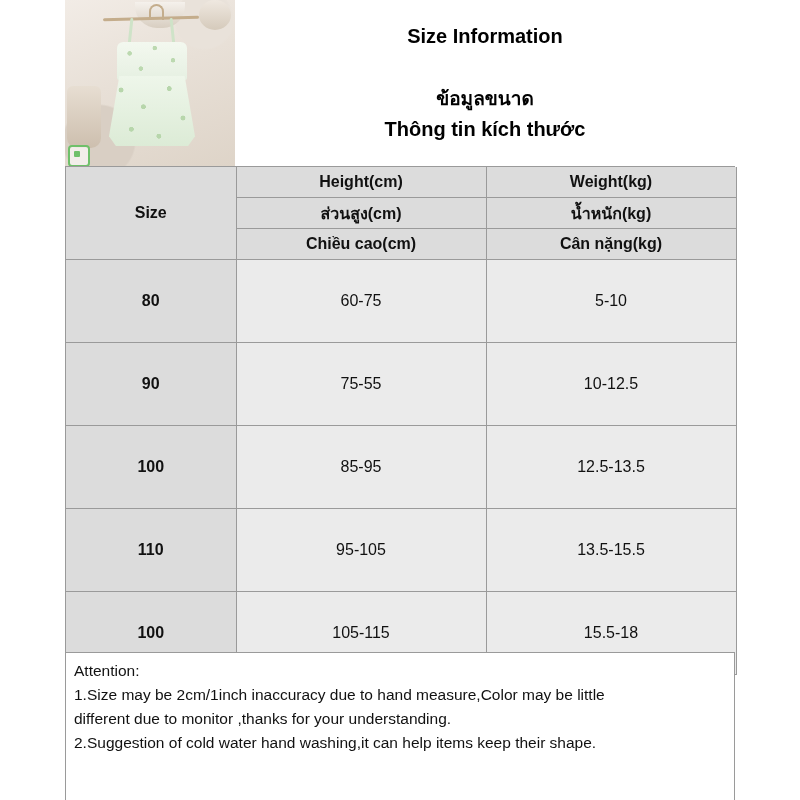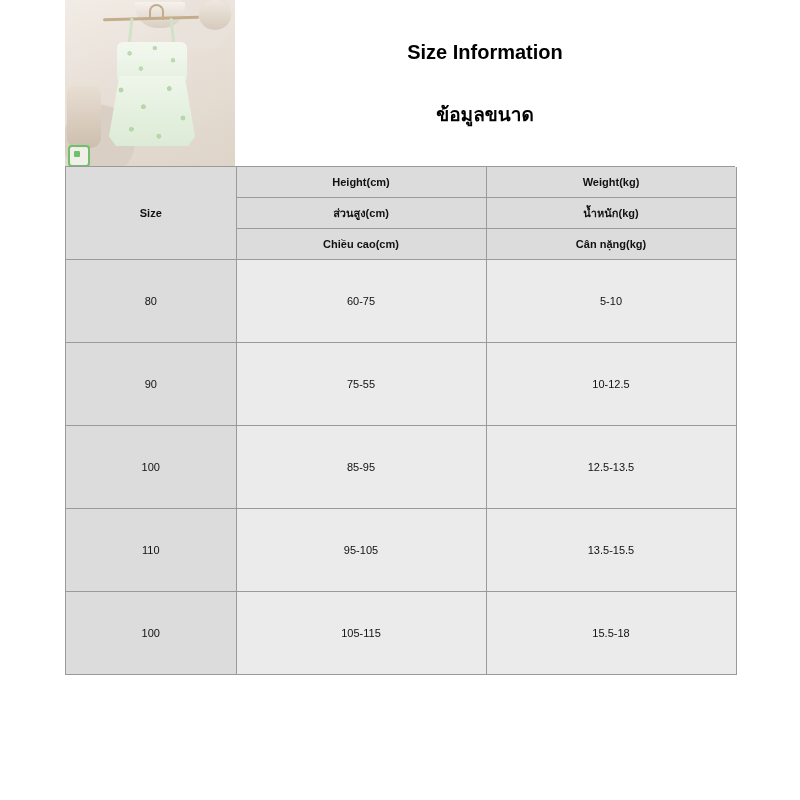--- a/index.html
+++ b/index.html
@@ -198,21 +198,21 @@
   table.size-table {
     border-collapse: collapse;
     width: 670px;
     table-layout: fixed;
   }
   table.size-table td {
     border-right: 1px solid #9a9a9a;
     border-bottom: 1px solid #9a9a9a;
     text-align: center;
     vertical-align: middle;
-    font-size: 11px;
+    font-size: 16px;
     color: #111111;
   }
   col.c-size { width: 170px; }
   col.c-height { width: 250px; }
   col.c-weight { width: 250px; }
 
   .hdr-size {
     background: #dcdcdc;
     font-weight: bold;
     font-size: 21px;
@@ -220,21 +220,21 @@
   .hdr-cell {
     background: #dcdcdc;
     font-weight: bold;
     font-size: 15px;
     height: 30px;
     padding: 0 4px;
   }
 
   .row-size {
     background: #dcdcdc;
-    font-weight: normal;
+    font-weight: bold;
     font-size: 16px;
     height: 80px;
   }
   .row-val {
     background: #ebebeb;
     font-size: 16px;
     height: 80px;
   }
 
   
@@ -279,20 +279,21 @@
         <div class="dress-strap-r"></div>
         <div class="dress-body"></div>
         <div class="dress-skirt"></div>
       </div>
       <div class="photo-logo"></div>
     </div>
 
     <div class="title-block">
       <div class="title-line en">Size Information</div>
       <div class="title-line th">ข้อมูลขนาด</div>
+      <div class="title-line vi">Thông tin kích thước</div>
     </div>
 
   </div>
 
   <div class="table-wrap">
     <table class="size-table">
       <colgroup>
         <col class="c-size">
         <col class="c-height">
         <col class="c-weight">
@@ -334,14 +335,20 @@
         </tr>
         <tr>
           <td class="row-size">100</td>
           <td class="row-val">105-115</td>
           <td class="row-val">15.5-18</td>
         </tr>
       </tbody>
     </table>
   </div>
 
+  <div class="attention">
+    <p>Attention:</p>
+    <p class="note">1.Size may be 2cm/1inch inaccuracy due to hand measure,Color may be little</p>
+    <p>different due to monitor ,thanks for your understanding.</p>
+    <p class="note">2.Suggestion of cold water hand washing,it can help items keep their shape.</p>
+  </div>
 
 </div>
 
 </body></html>

